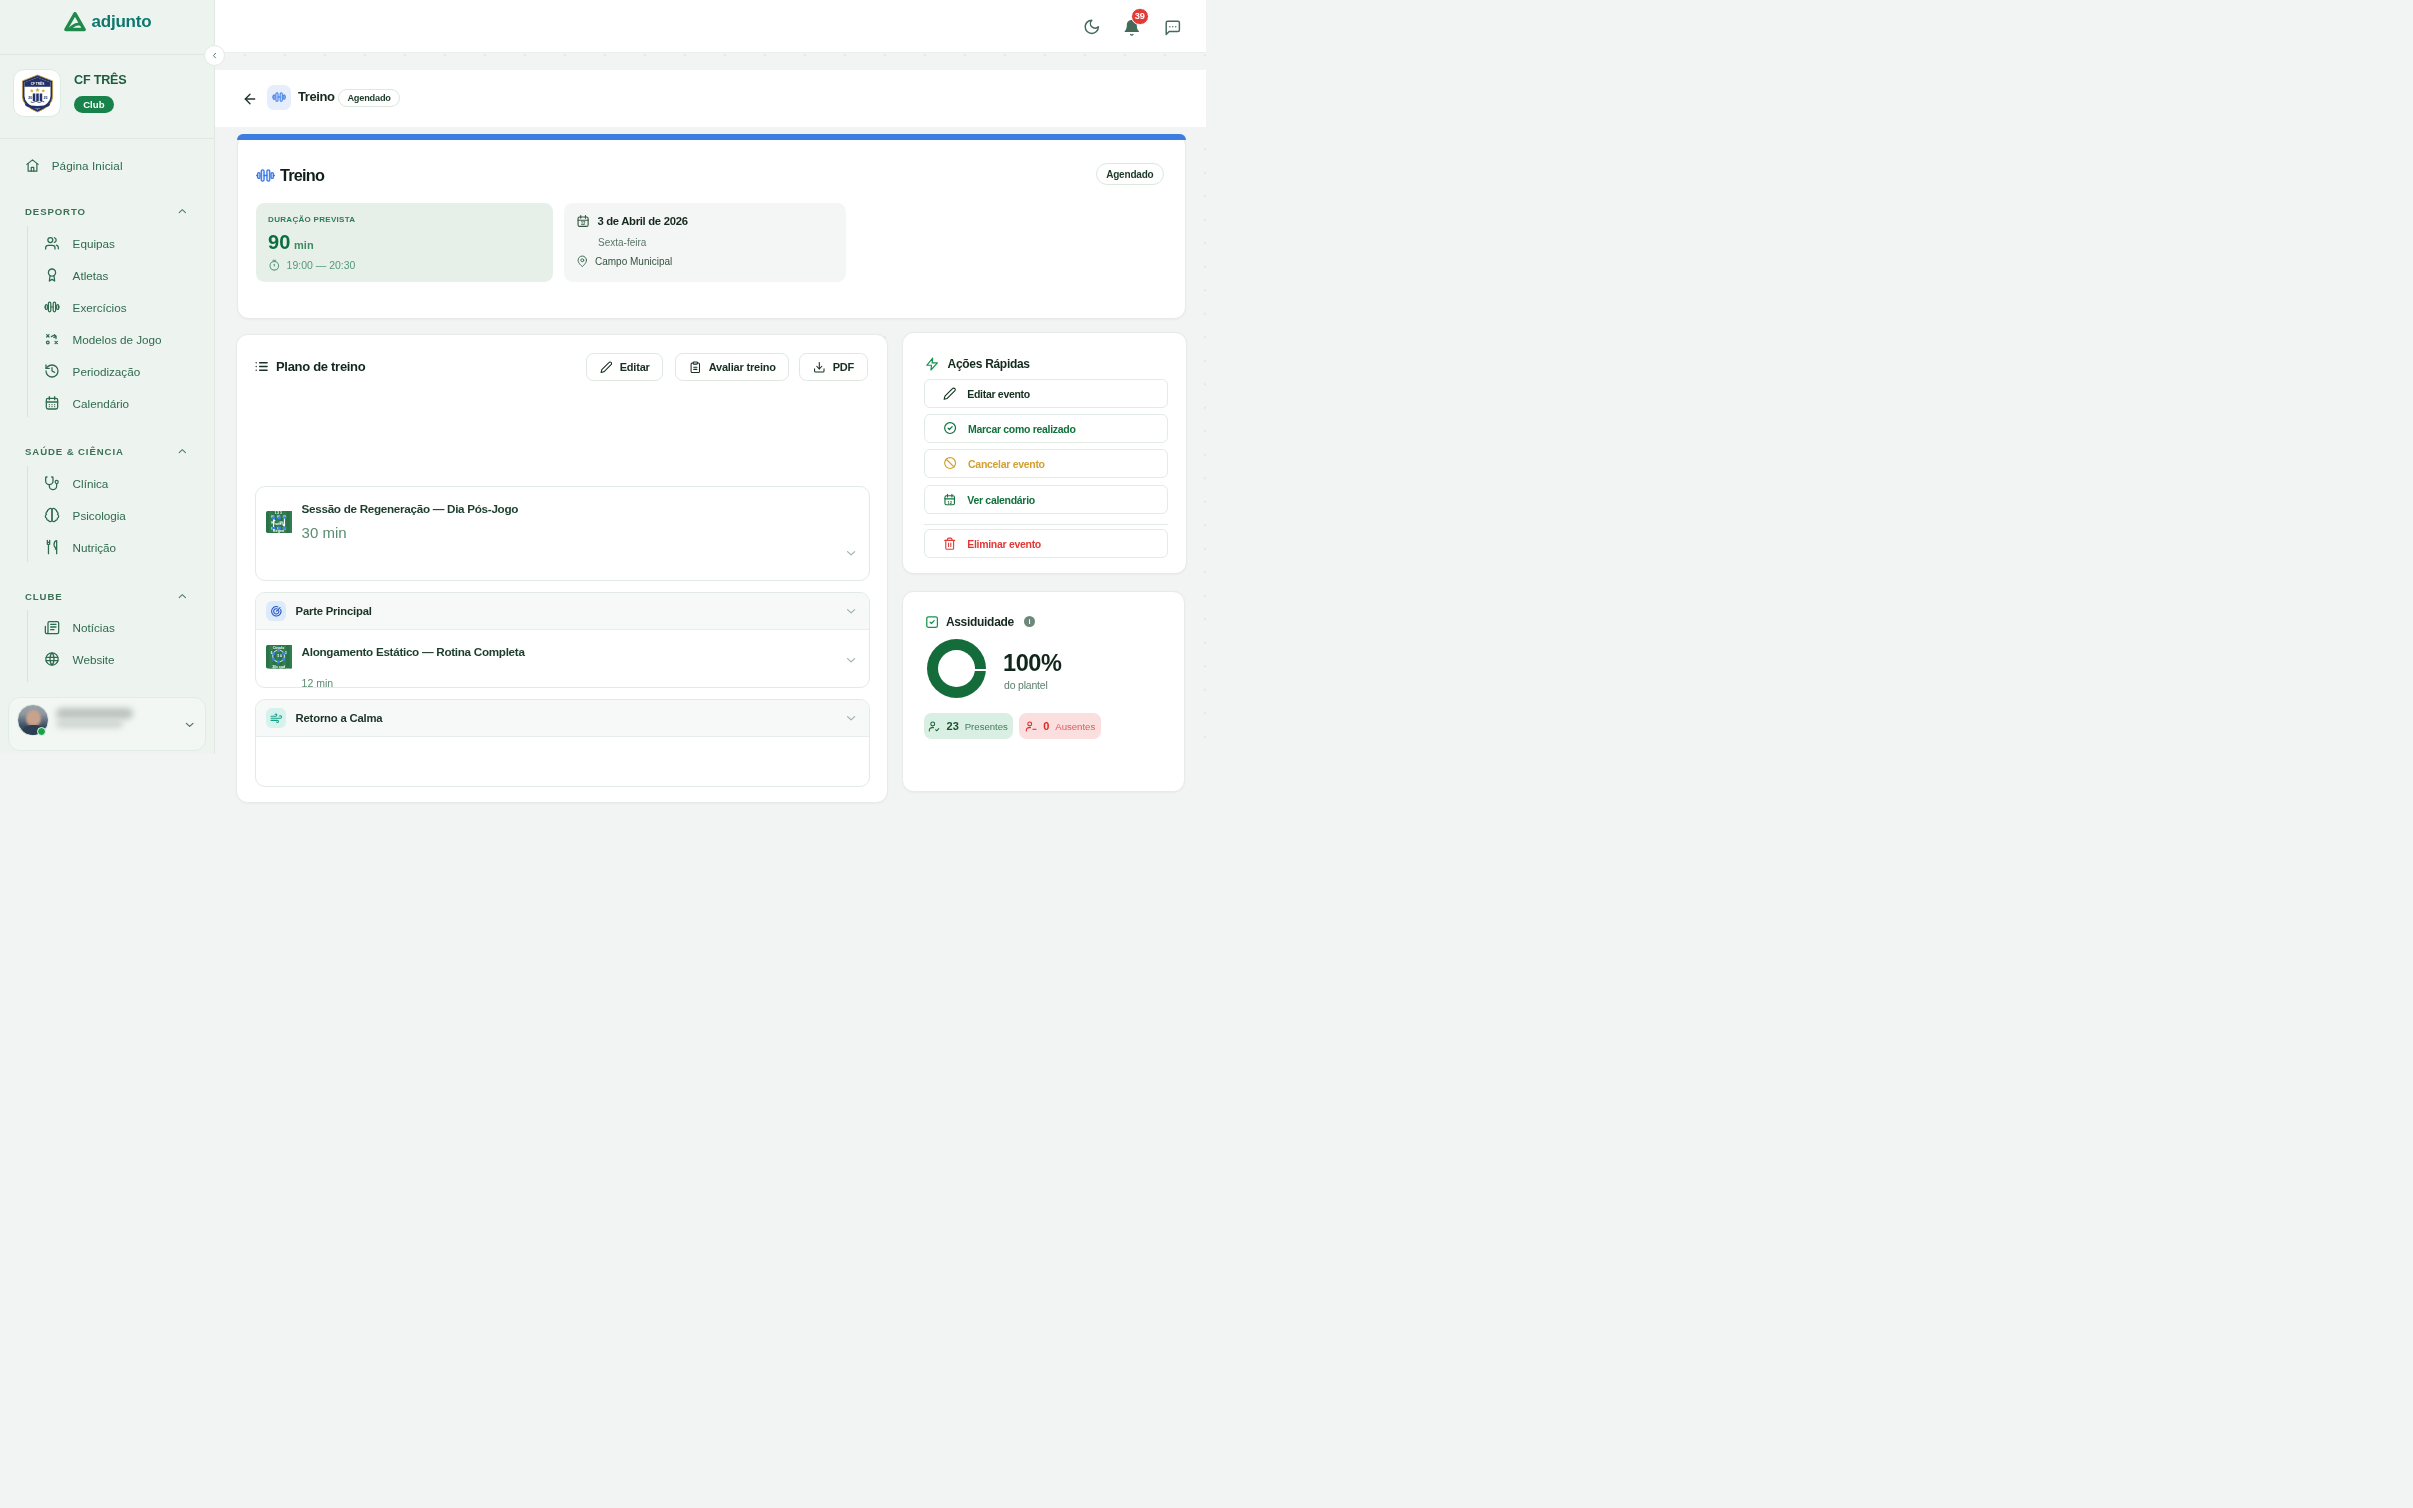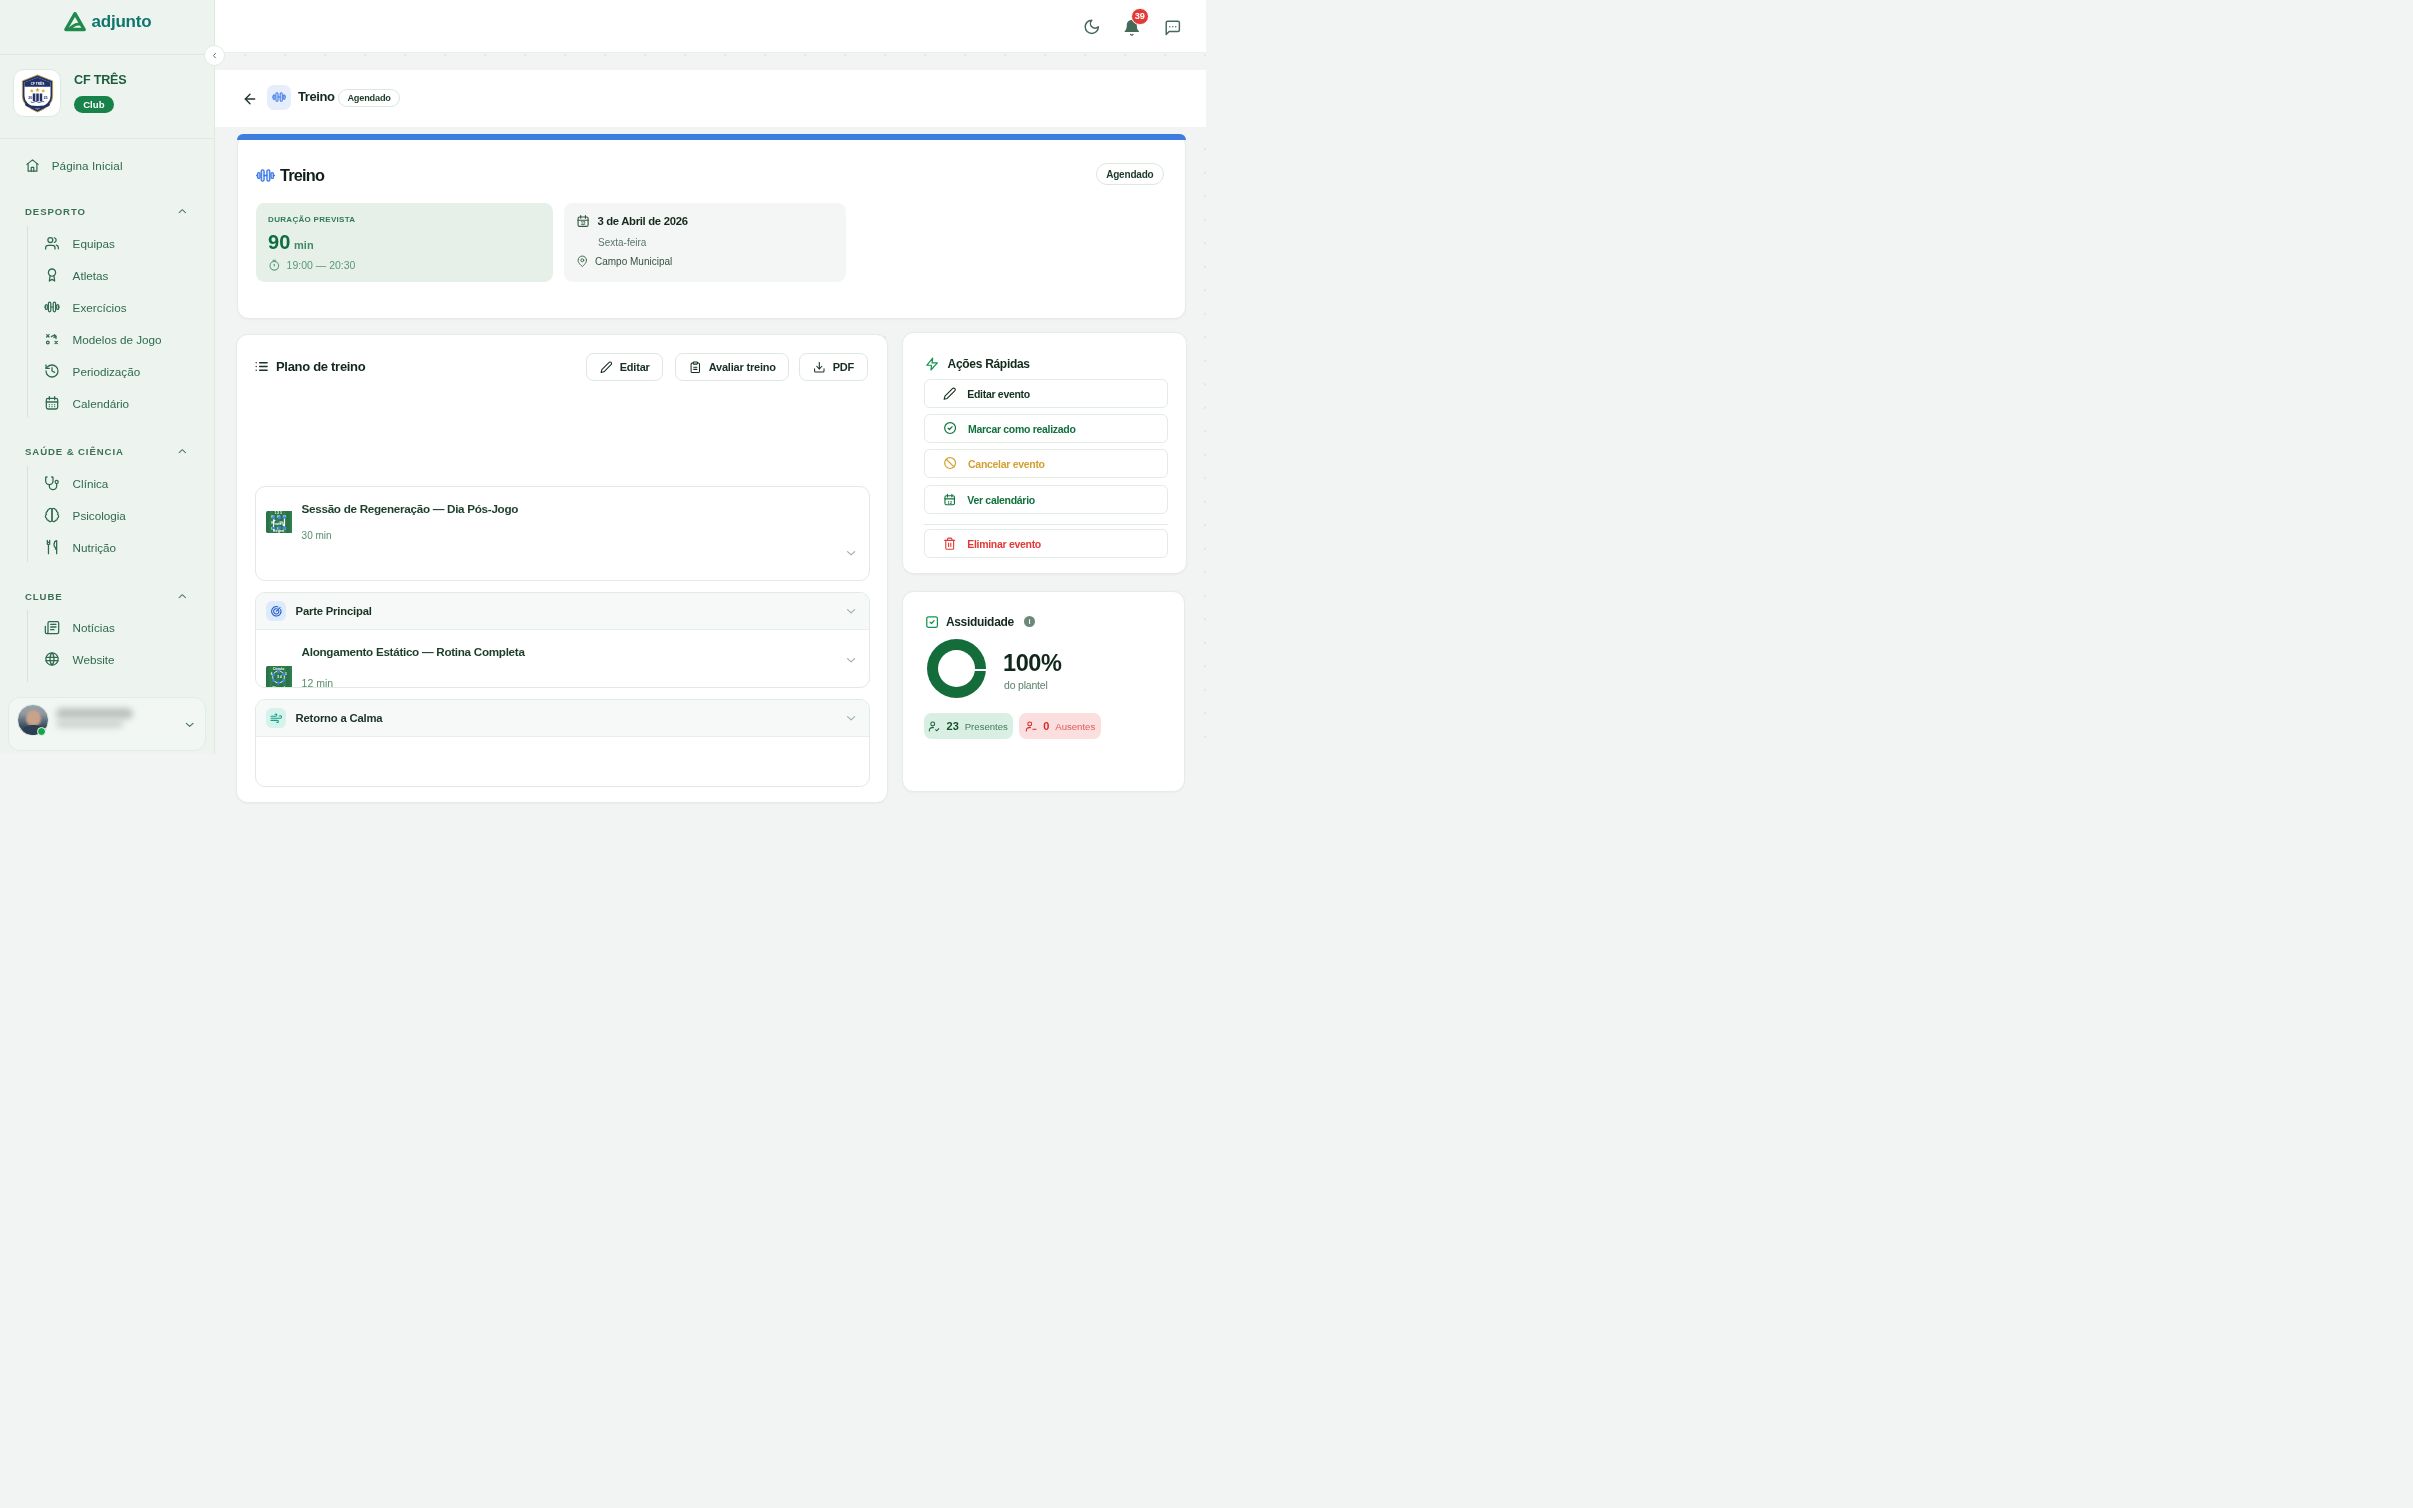--- a/index.html
+++ b/index.html
@@ -316,21 +316,21 @@
             <circle cx="16" cy="20" r="2"></circle>
             <circle cx="22" cy="20" r="2"></circle>
           </g>
           <path d="M9 19V10M9 10l2 2M22 9v9M22 18l-2-2" stroke="#fff" stroke-width="1.4"></path>
           <text x="15" y="16" font-size="4.5" fill="#fff" text-anchor="middle" font-weight="bold">Trote L</text>
           <text x="15" y="25" font-size="4.5" fill="#fff" text-anchor="middle" font-weight="bold">Regen</text>
           <text x="10" y="4" font-size="4" fill="#fff" font-weight="bold">1 2 3</text>
         </svg>
       <div>
           <div style="font-size:11.7px;font-weight:bold;color:#1c3e2c;letter-spacing:-0.3px">Sessão de Regeneração — Dia Pós-Jogo</div>
-      <div style="font-size:10px;color:#5a8b70;margin-top:15px">30 min</div>
+      <div style="font-size:15px;color:#5a8b70;margin-top:9px">30 min</div>
         </div>
       <svg class="chev" style="top:59px" width="14.2" height="14.2" viewBox="0 0 24 24" fill="none" stroke="#9db2a6" stroke-width="2" stroke-linecap="round" stroke-linejoin="round">
           <path d="M6 9.5l6 5.5 6-5.5"></path>
         </svg>
     </div>
   </div>
 
   <div class="secbox" style="top:257px;width:615px;height:96px">
     <div class="sechdr">
         <div class="icbox" style="background:#dcebfc">
@@ -338,21 +338,21 @@
             <path d="M15.2 3.6A9 9 0 1 0 20.4 8.7"></path>
             <path d="M13.8 7.4a5 5 0 1 0 2.8 2.8"></path>
             <path d="M19.2 4.8 12 12"></path>
           </svg>
         </div>
         <span class="sectitle">Parte Principal</span>
     <svg class="chev" width="14.2" height="14.2" viewBox="0 0 24 24" fill="none" stroke="#9db2a6" stroke-width="2" stroke-linecap="round" stroke-linejoin="round">
           <path d="M6 9.5l6 5.5 6-5.5"></path>
         </svg>
       </div>
-    <div style="display:flex;align-items:flex-end;gap:9.2px;padding:15px 10px 10px">
+    <div style="display:flex;align-items:flex-start;gap:9.2px;padding:15px 10px 10px">
       <svg width="26" height="23.5" viewBox="0 0 31 28">
           <rect width="31" height="28" rx="2" fill="#2a7347"></rect>
           <rect x="4" width="4" height="28" fill="#317f50"></rect>
           <rect x="12" width="4" height="28" fill="#317f50"></rect>
           <rect x="20" width="4" height="28" fill="#317f50"></rect>
           <rect x="28" width="3" height="28" fill="#317f50"></rect>
           <circle cx="15" cy="13" r="7" fill="none" stroke="#cfe0d4" stroke-width="1.2"></circle>
           <g fill="#3b82f6">
             <circle cx="15" cy="6.5" r="1.8"></circle>
             <circle cx="21" cy="10" r="1.8"></circle>

